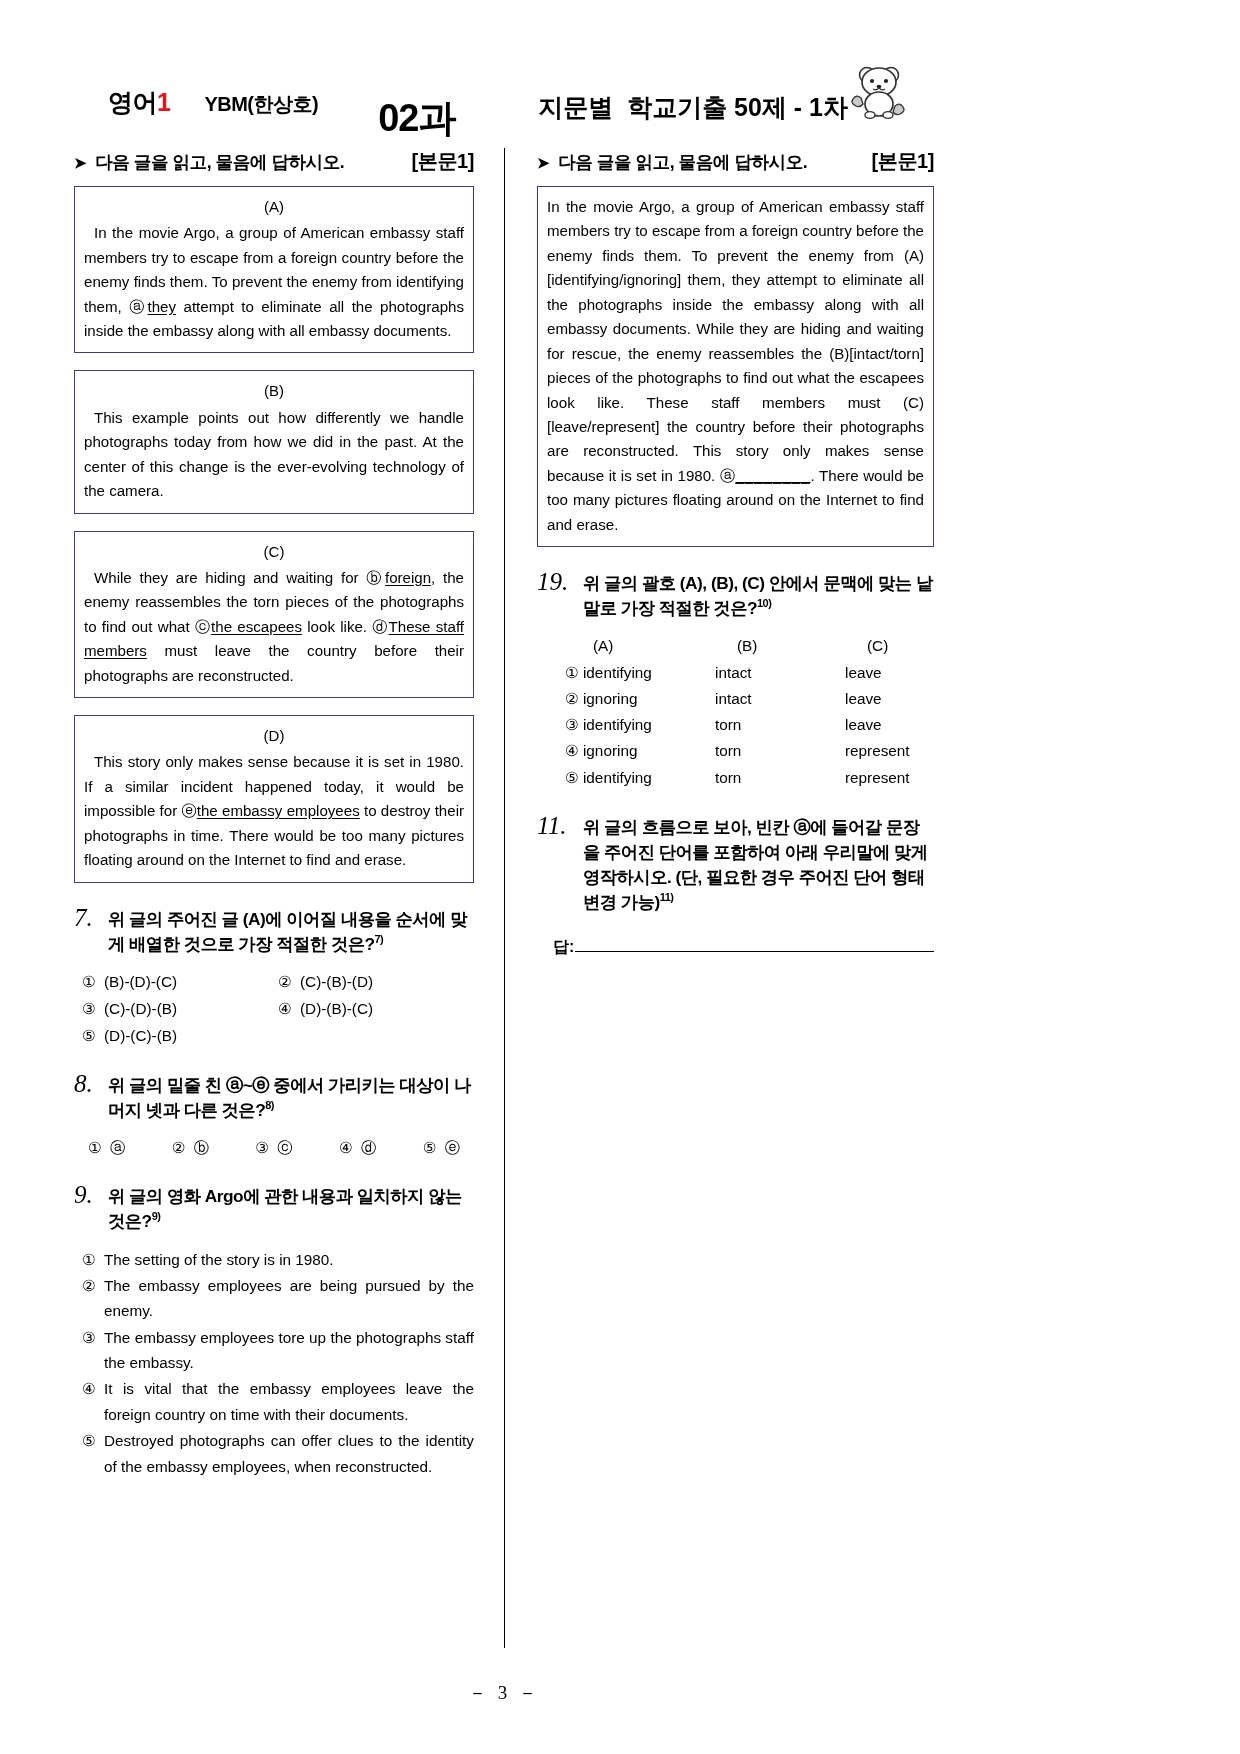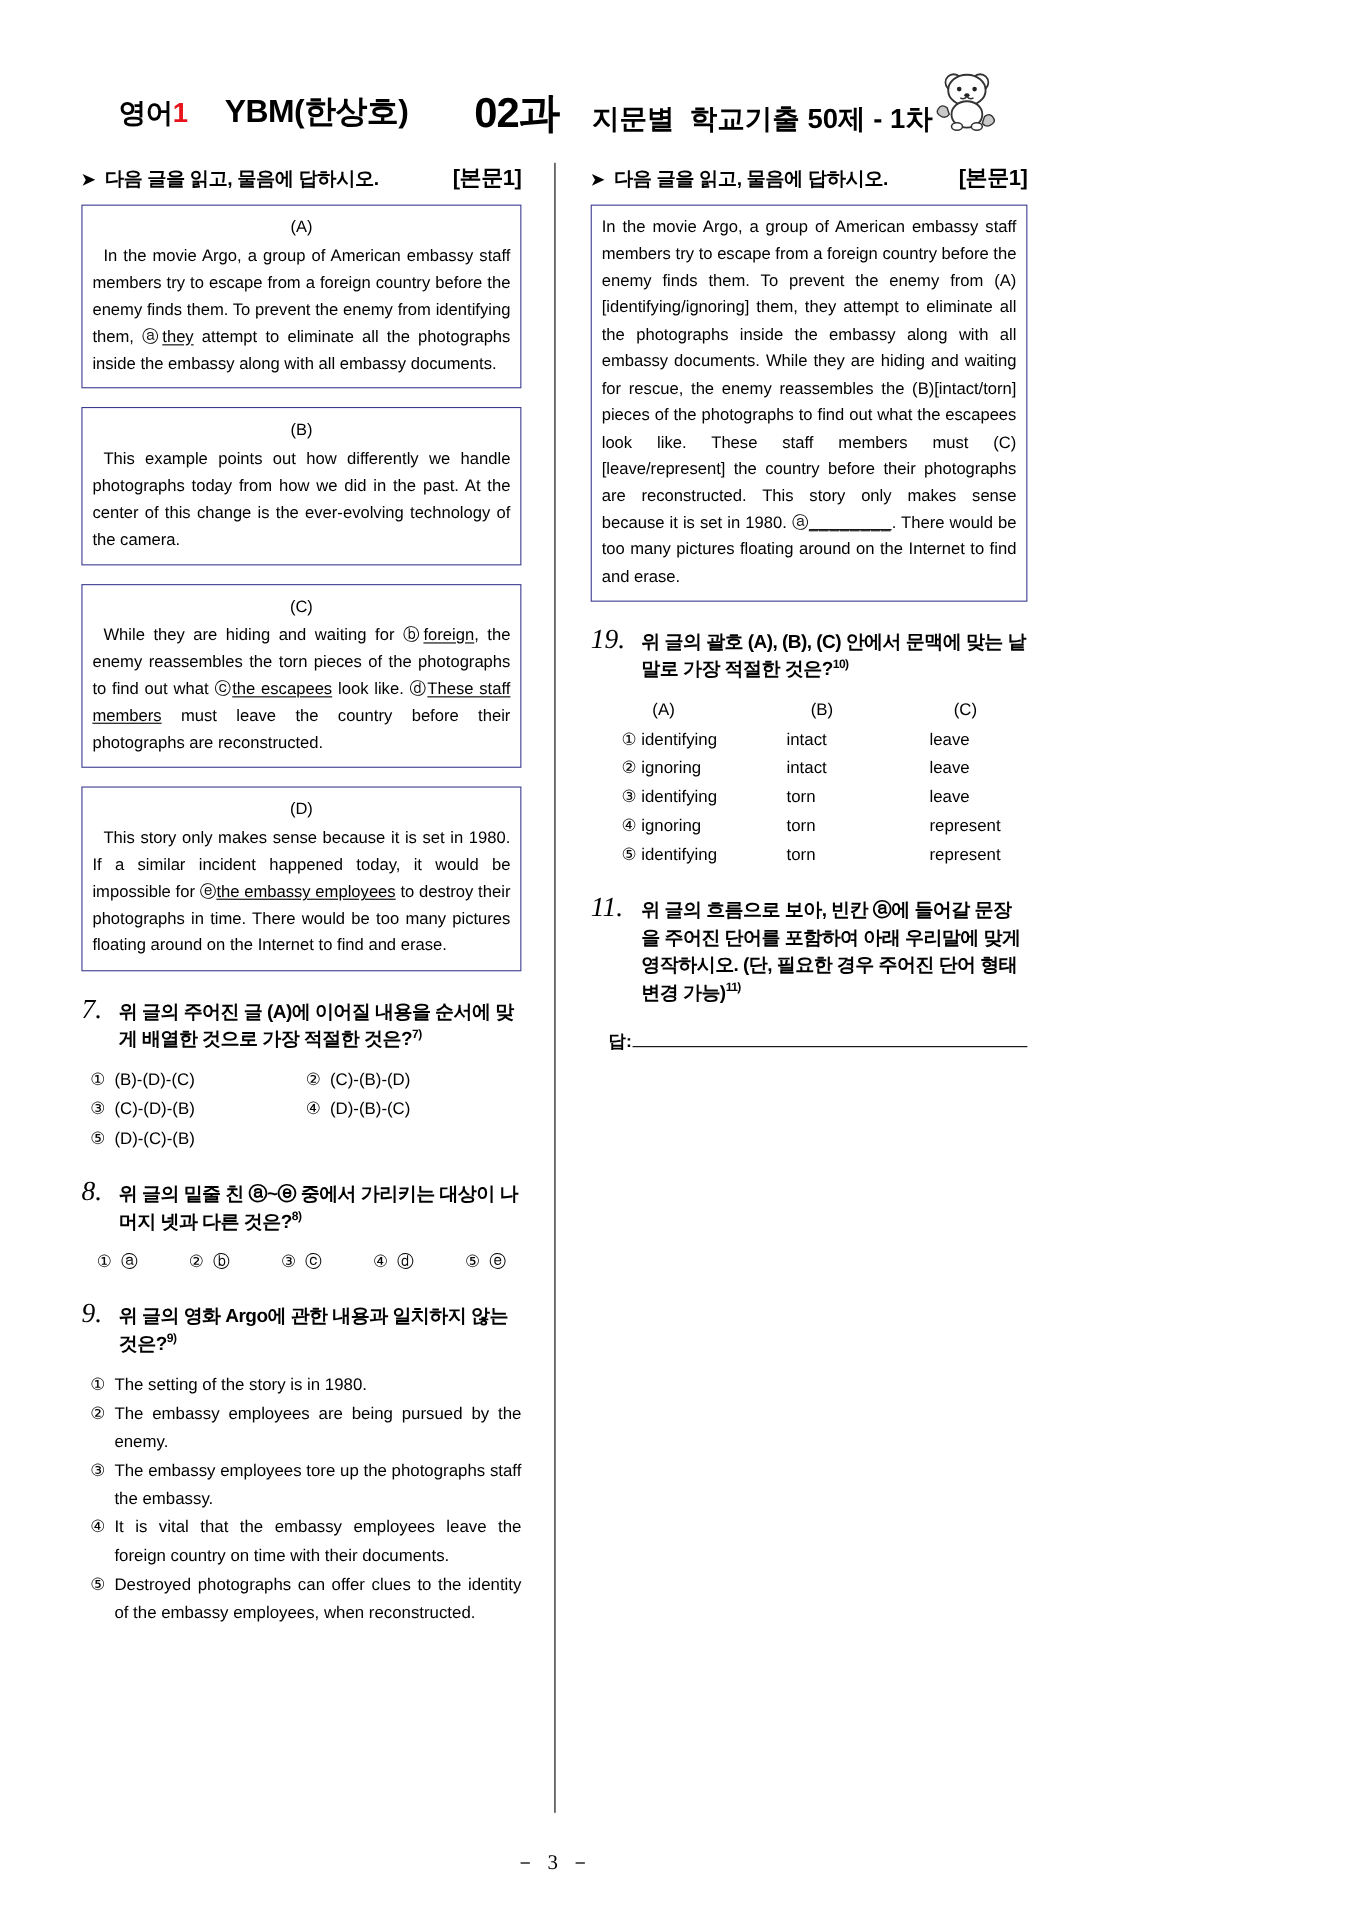--- a/index.html
+++ b/index.html
@@ -21,24 +21,24 @@
     height: 72px;
     display: flex;
     align-items: flex-end;
     padding: 0 38px 0 48px;
   }
   .hdr-left { display: flex; align-items: baseline; gap: 34px; }
   .subject {
     font-size: 25px; font-weight: bold; letter-spacing: -0.5px;
   }
   .subject .lvl { color: #e8131a; }
-  .publisher { font-size: 29px; font-weight: bold; letter-spacing: -0.5px; }
+  .publisher { font-size: 20px; font-weight: bold; letter-spacing: -0.5px; }
   .lesson {
     font-size: 38px; font-weight: bold; letter-spacing: -1px;
-    margin-left: 26px; position: relative; top: 4px;
+    margin-left: 26px; position: relative; top: 20px;
   }
   .hdr-right {
     margin-left: auto; display: flex; align-items: flex-end; 
   }
   .exam-title {
     font-size: 25px; font-weight: bold; letter-spacing: 0px;
     white-space: pre;
   }
   .mascot { width: 62px; height: 62px; position: relative; top: -4px; }
 

